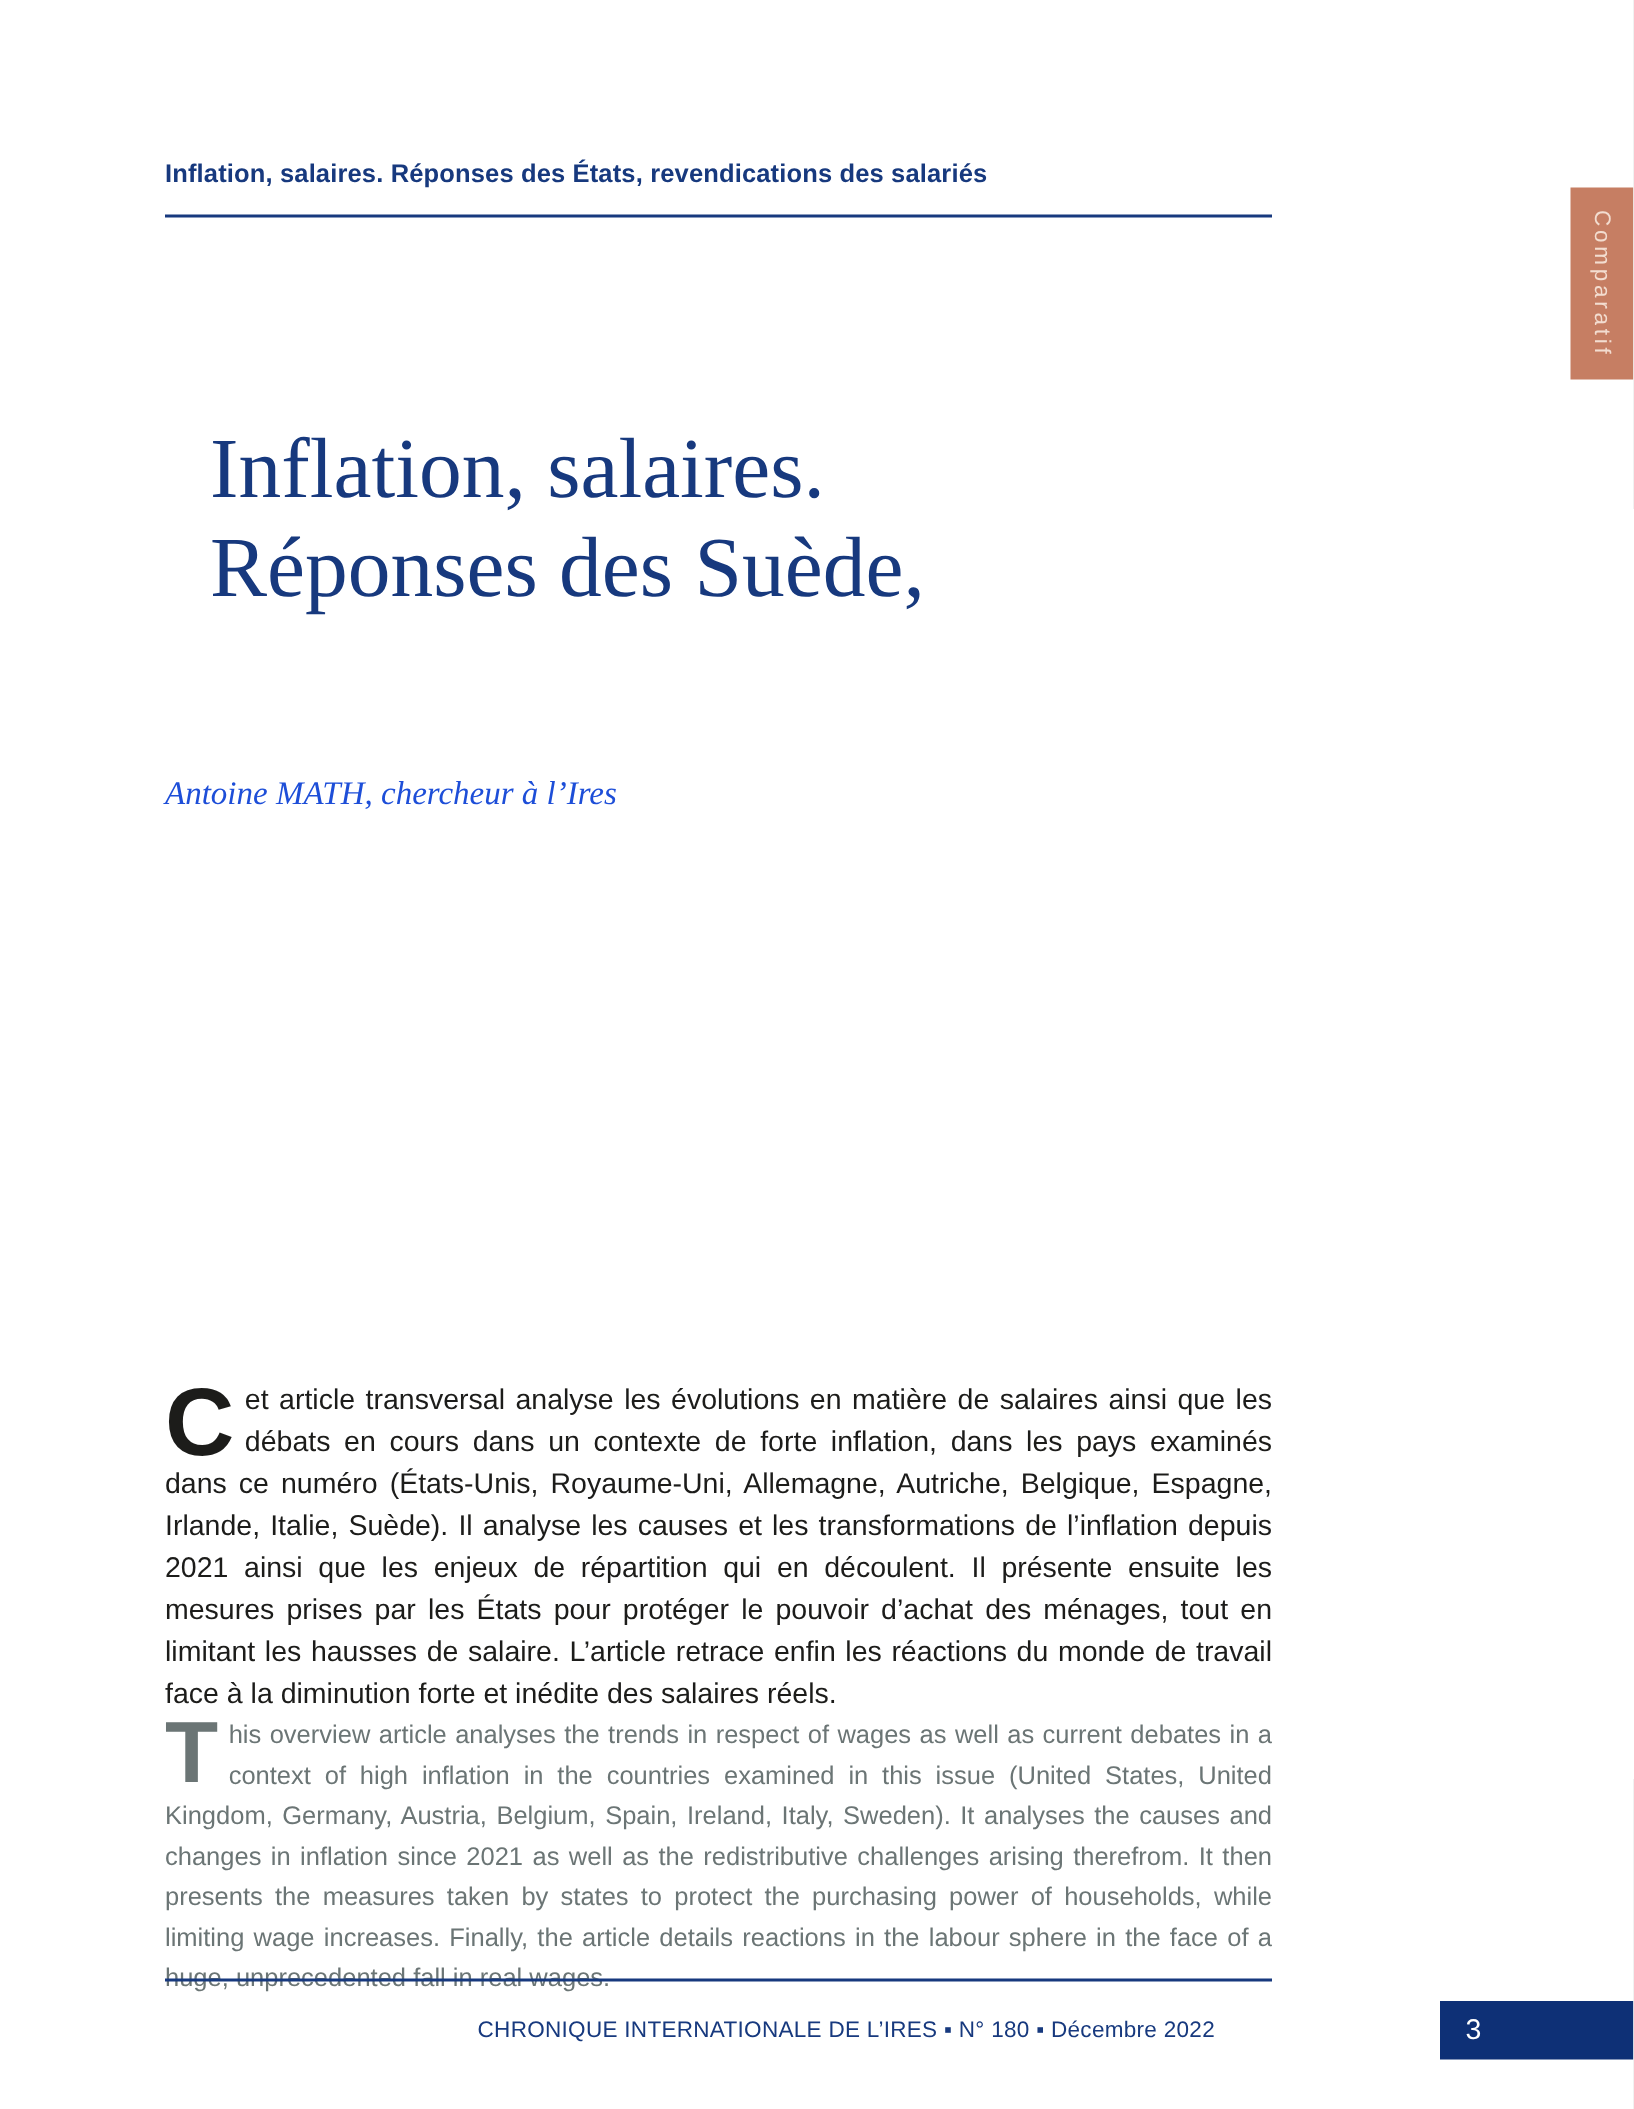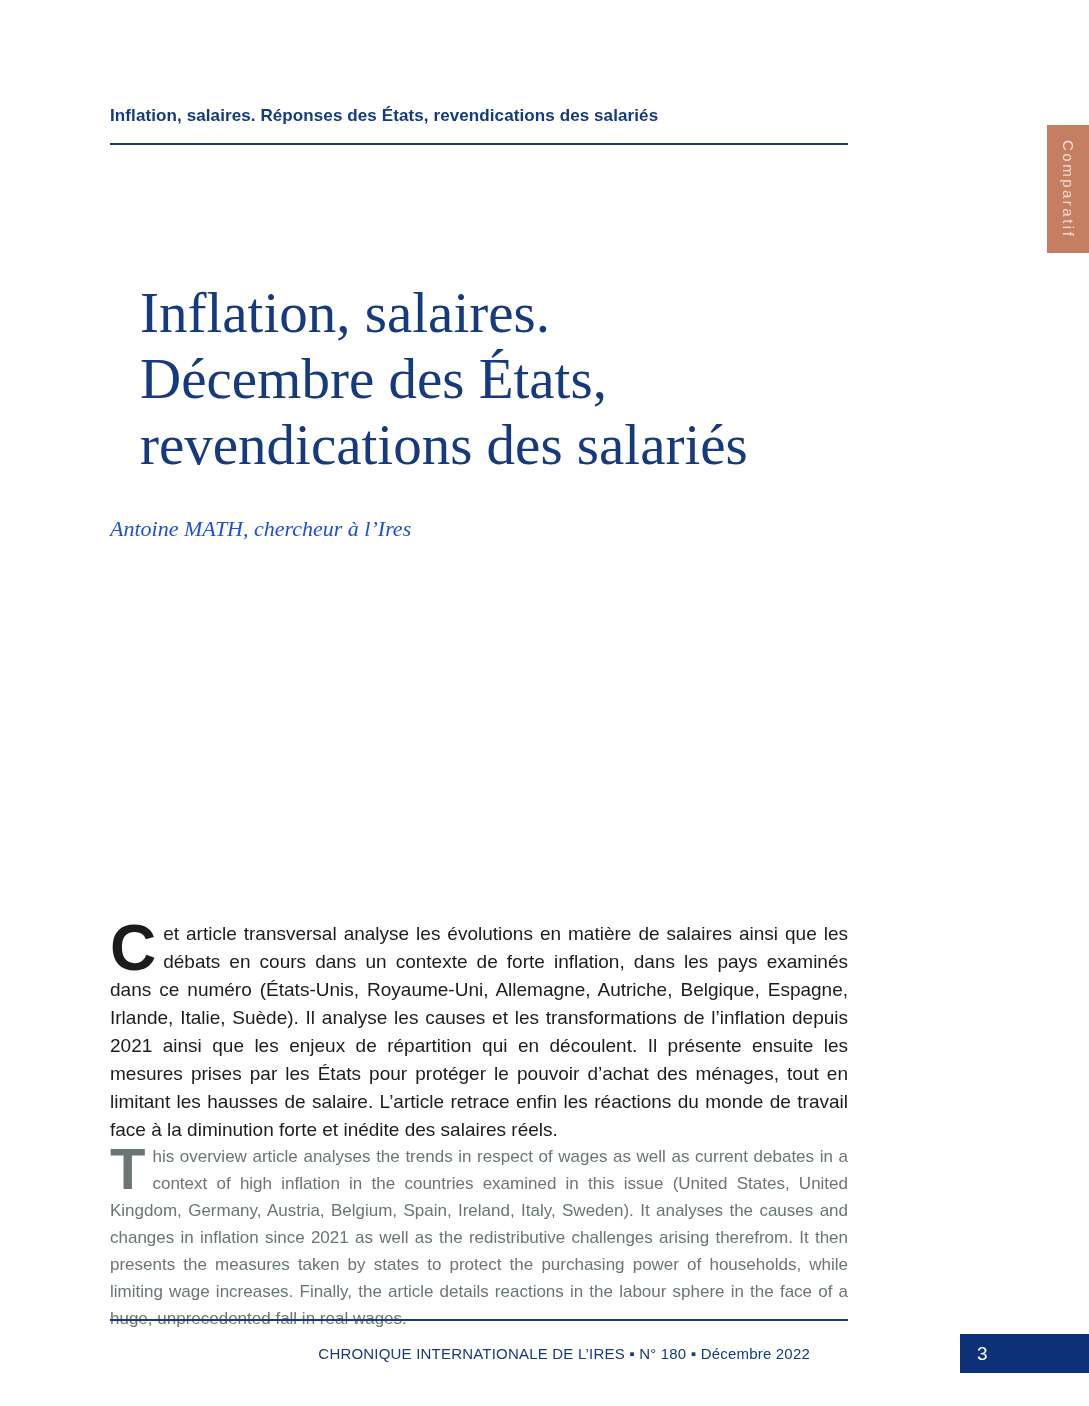--- a/index.html
+++ b/index.html
@@ -99,22 +99,21 @@
   <div class="running-head">Inflation, salaires. Réponses des États, revendications des salariés</div>
 
   <div class="head-rule"></div>
 
   <div class="side-tab">
     <span>Comparatif</span>
   </div>
 
   <div class="doc-title">
     <div>Inflation, salaires.</div>
-    <div>Décembre des États,</div>
-    <div>revendications des salariés</div>
+    <div>Réponses des Suède,</div>
   </div>
 
   <div class="author-line">Antoine MATH, chercheur à l’Ires</div>
 
   <p class="abstract-fr">
     <span class="dropcap">C</span><span>et article transversal analyse les évolutions en matière de salaires ainsi que les débats en cours dans un contexte de forte inflation, dans les pays examinés dans ce numéro (États-Unis, Royaume-Uni, Allemagne, Autriche, Belgique, Espagne, Irlande, Italie, Suède). Il analyse les causes et les transformations de l’inflation depuis 2021 ainsi que les enjeux de répartition qui en découlent. Il présente ensuite les mesures prises par les États pour protéger le pouvoir d’achat des ménages, tout en limitant les hausses de salaire. L’article retrace enfin les réactions du monde de travail face à la diminution forte et inédite des salaires réels.</span>
   </p>
 
   <p class="abstract-en">
     <span class="dropcap">T</span><span>his overview article analyses the trends in respect of wages as well as current debates in a context of high inflation in the countries examined in this issue (United States, United Kingdom, Germany, Austria, Belgium, Spain, Ireland, Italy, Sweden). It analyses the causes and changes in inflation since 2021 as well as the redistributive challenges arising therefrom. It then presents the measures taken by states to protect the purchasing power of households, while limiting wage increases. Finally, the article details reactions in the labour sphere in the face of a huge, unprecedented fall in real wages.</span>

